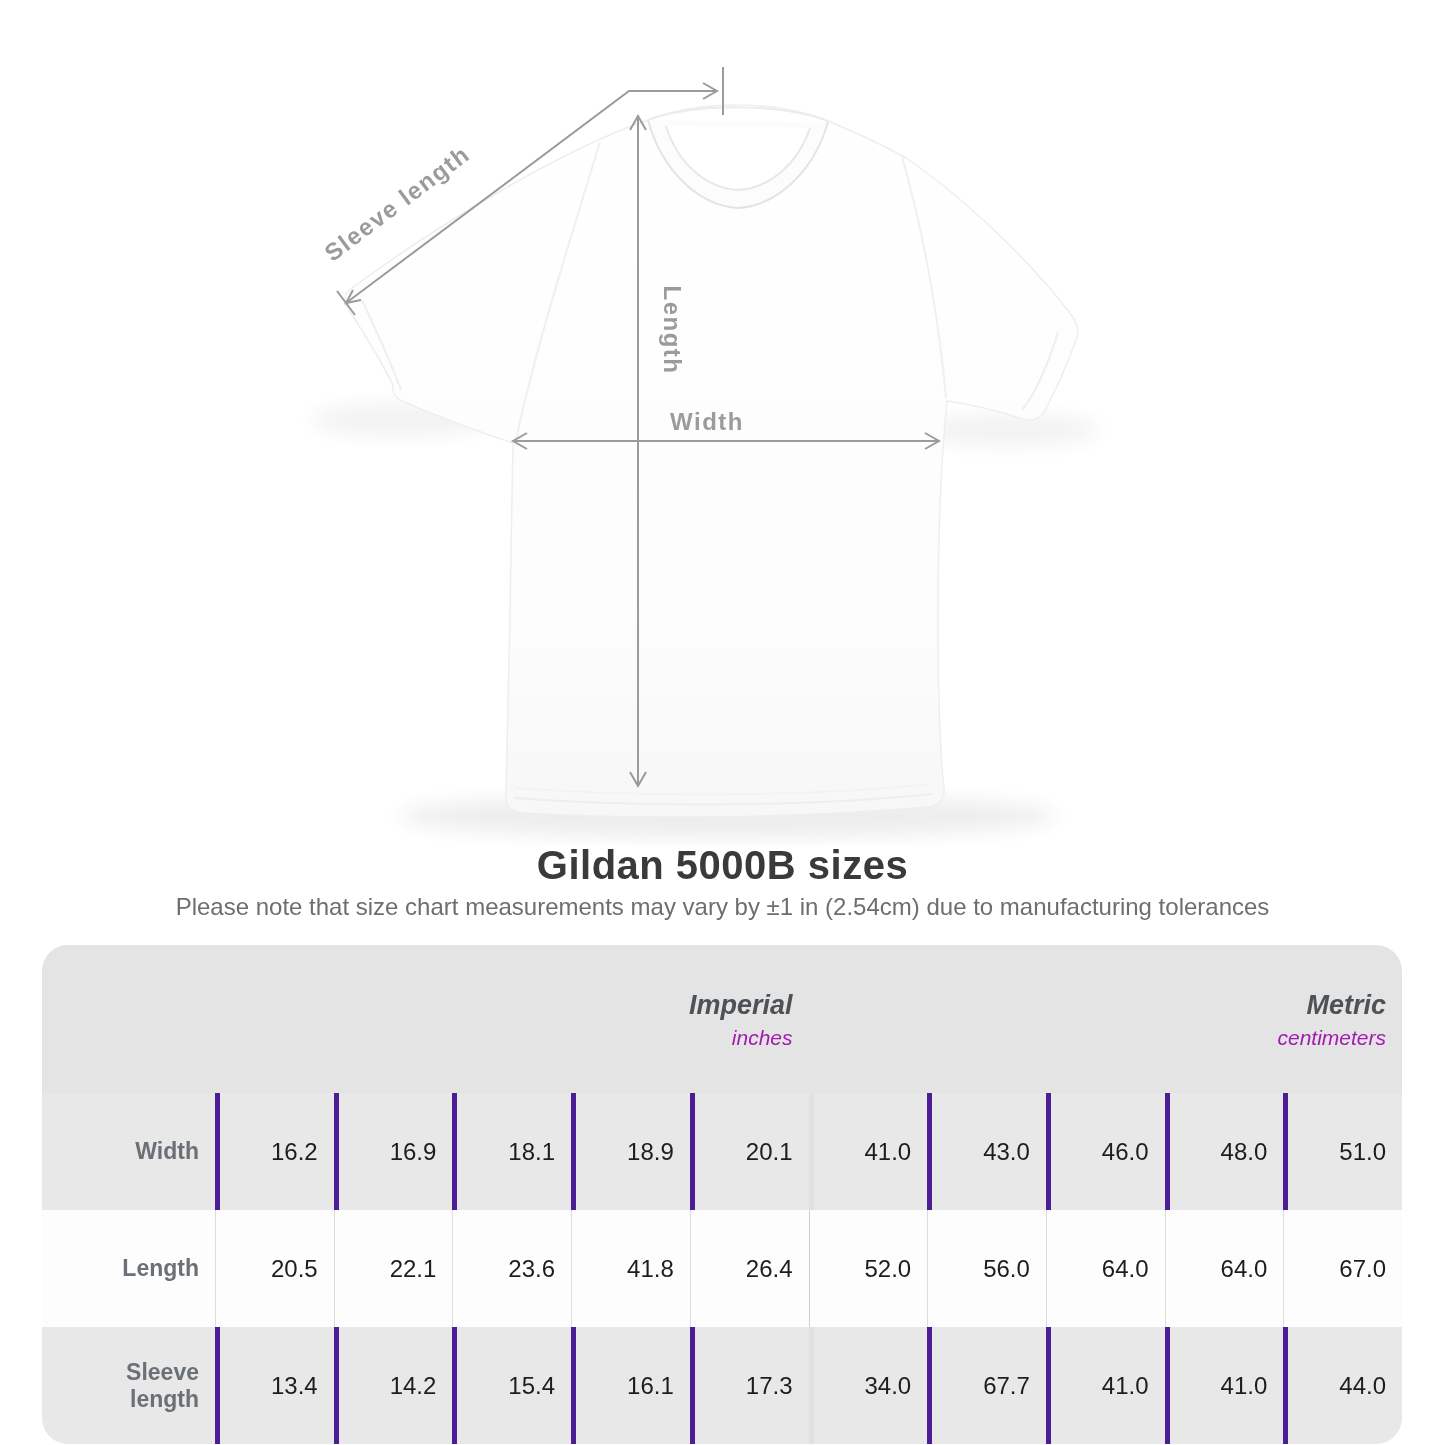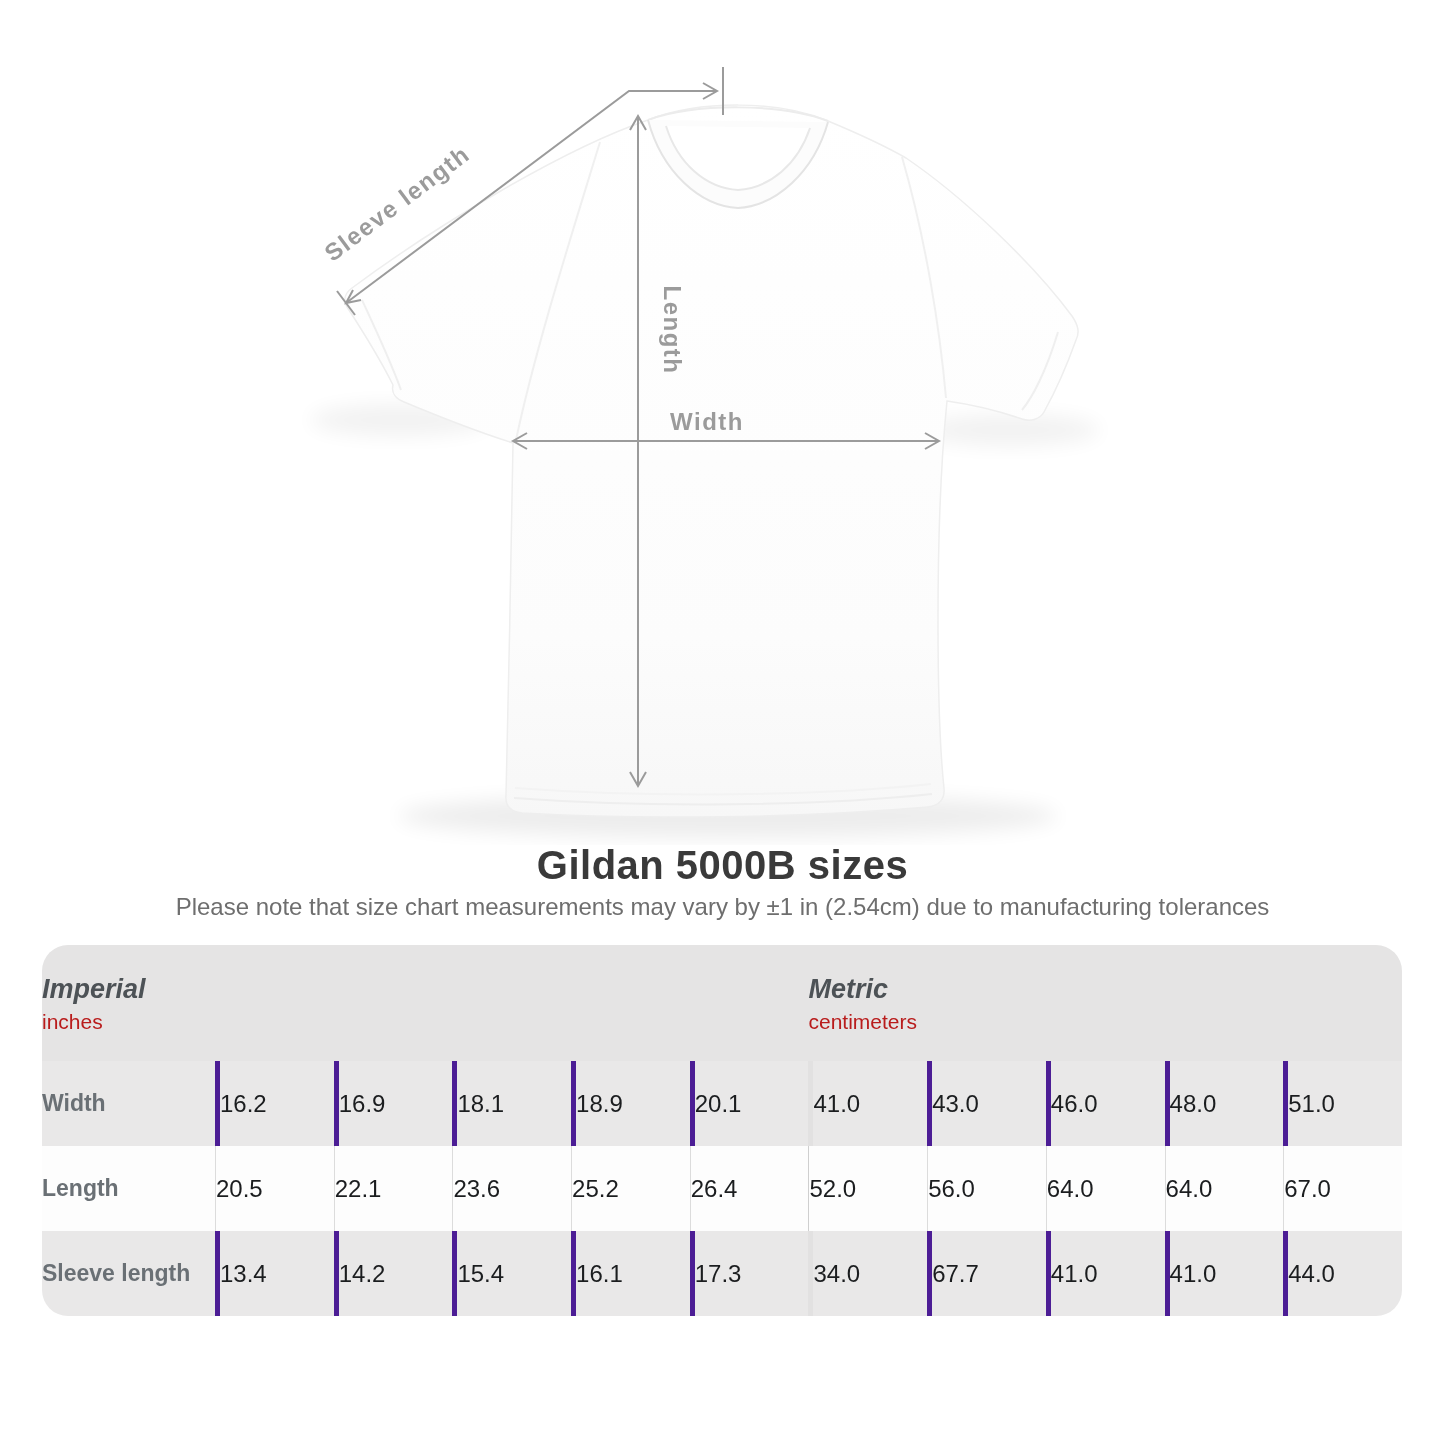--- a/index.html
+++ b/index.html
@@ -14,27 +14,27 @@
   .title{position:absolute;left:0;top:843px;width:100%;text-align:center;
          font-size:40px;font-weight:bold;color:#3a3a3a;letter-spacing:0.5px;}
   .subtitle{position:absolute;left:0;top:893px;width:100%;text-align:center;
             font-size:24px;color:#6e6e6e;}
 
   
   .size-table{position:absolute;left:42px;top:945px;width:1360px;
               border-collapse:separate;border-spacing:0;table-layout:fixed;}
   .size-table col.lbl{width:173px;}
   .size-table col.dat{width:118.7px;}
-  .size-table td,.size-table th{padding:0;text-align:left;vertical-align:middle;}
+  .size-table td,.size-table th{padding:16px;text-align:right;vertical-align:middle;}
 
   tr.band td{background:#e5e4e4;height:116px;}
   tr.band td.band-left{border-top-left-radius:26px;}
   tr.band td.band-right{border-top-right-radius:26px;}
   .band-title{font-size:27px;font-weight:bold;font-style:italic;color:#4d5256;line-height:1.35;}
-  .band-unit{font-size:21px;color:#b91c1c;line-height:1.3;}
+  .band-unit{font-size:21px;font-style:italic;color:#a21caf;line-height:1.3;}
 
   tr.cols th{background:#fdfdfd;height:76px;font-size:22px;font-weight:bold;color:#3e4346;}
   tr.cols th:not(:first-child){border-left:1px solid #dcdcdc;}
 
   tr.data td{height:85px;font-size:24px;color:#1b1d1f;}
   tr.data td.rowlab{font-size:23px;font-weight:bold;color:#6a7075;}
   tr.data.gray td{background:#e9e8e8;}
   tr.data.white td{background:#fdfdfd;}
   tr.data.white td:not(:first-child){border-left:1px solid #dcdcdc;}
   tr.data.gray td:not(:first-child){border-left:5px solid #4c1d95;}
@@ -171,21 +171,21 @@
         <td>43.0</td>
         <td>46.0</td>
         <td>48.0</td>
         <td>51.0</td>
       </tr>
       <tr class="data white">
         <td class="rowlab">Length</td>
         <td>20.5</td>
         <td>22.1</td>
         <td>23.6</td>
-        <td>25.2</td>
+        <td>41.8</td>
         <td>26.4</td>
         <td class="mid">52.0</td>
         <td>56.0</td>
         <td>64.0</td>
         <td>64.0</td>
         <td>67.0</td>
       </tr>
       <tr class="data gray last">
         <td class="rowlab">Sleeve length</td>
         <td>13.4</td>

